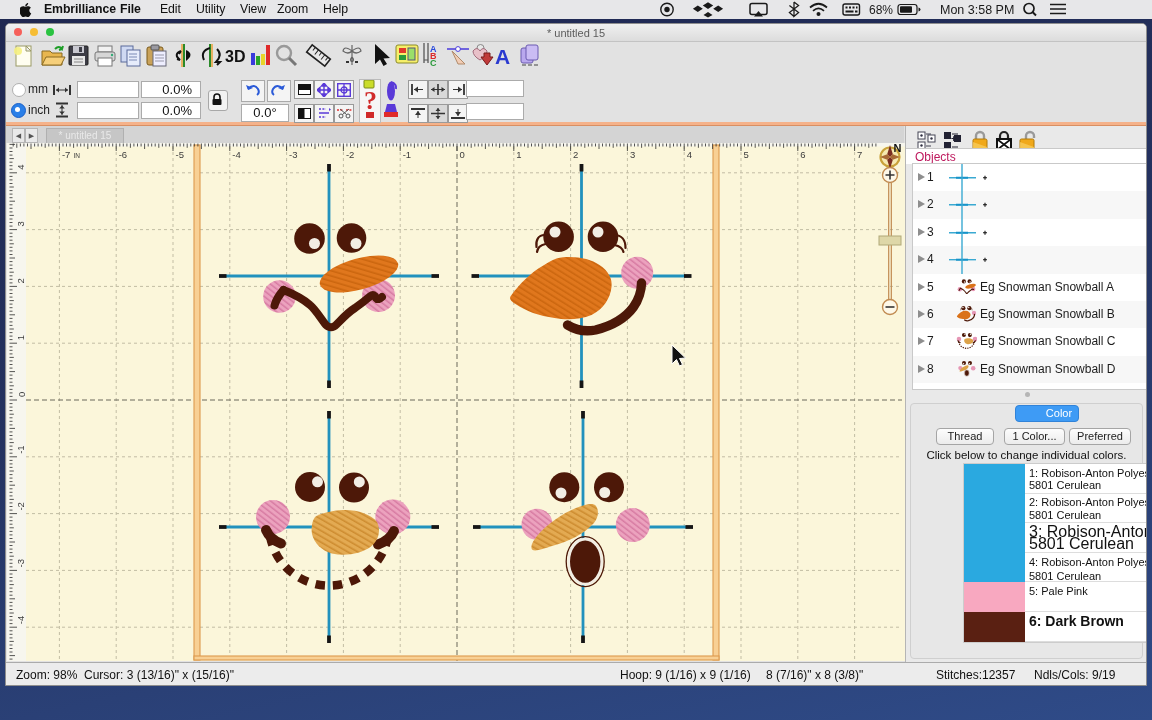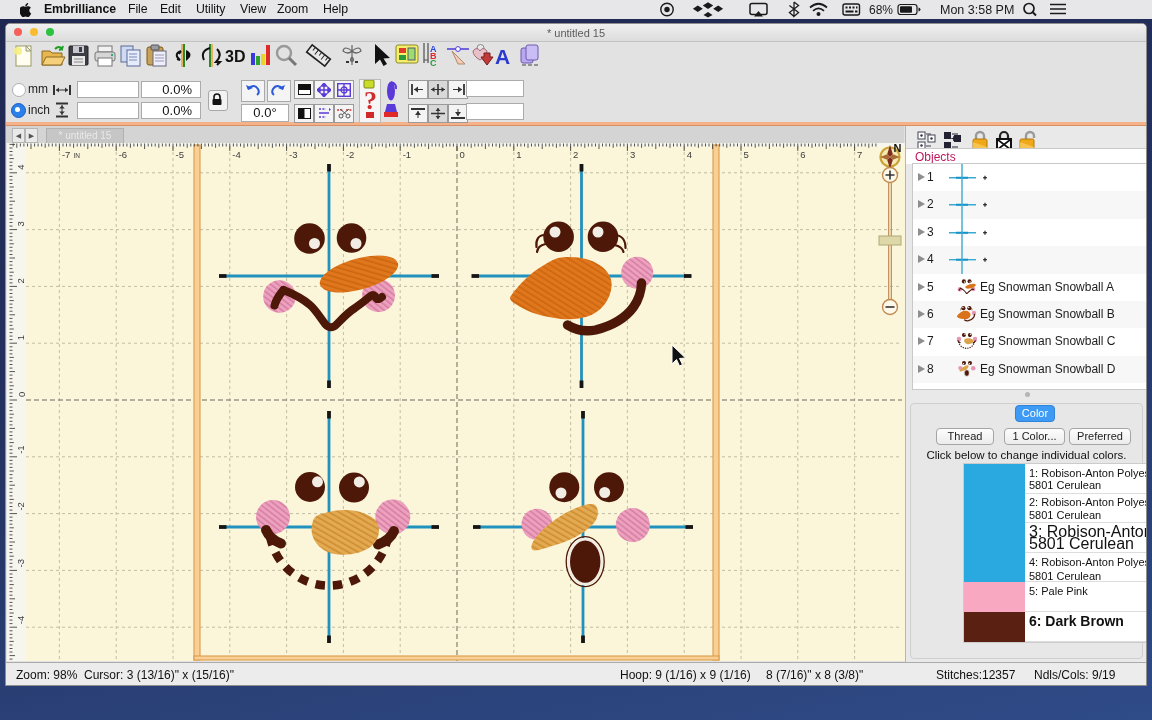--- a/index.html
+++ b/index.html
@@ -28,21 +28,21 @@
  font-size:12px;color:#111;}
 #statusbar span{position:absolute;top:5px;white-space:pre;}
 </style></head>
 <body>
 
 <div id="menubar">
 <svg style="position:absolute;left:20px;top:3px;" width="12" height="14" viewBox="0 0 12 14">
 <path d="M9.3 7.4 c0 -1.8 1.5 -2.7 1.6 -2.75 c-0.9 -1.3 -2.2 -1.45 -2.7 -1.5 c-1.15 -0.1 -2.2 0.65 -2.8 0.65 c-0.6 0 -1.5 -0.65 -2.4 -0.6 c-1.25 0 -2.4 0.7 -3 1.8 c-1.3 2.2 -0.33 5.5 0.9 7.3 c0.6 0.9 1.3 1.9 2.3 1.85 c0.9 -0.05 1.3 -0.6 2.4 -0.6 c1.1 0 1.4 0.6 2.4 0.6 c1 0 1.6 -0.9 2.2 -1.8 c0.7 -1 1 -2 1 -2.1 c0 0 -1.9 -0.75 -1.9 -2.85 Z M7.4 2 c0.5 -0.6 0.85 -1.4 0.75 -2 c-0.7 0 -1.6 0.5 -2.1 1.1 c-0.45 0.5 -0.9 1.4 -0.75 2.2 c0.8 0.1 1.6 -0.5 2.1 -1.3 Z" fill="#111"></path>
     </svg>
 <span class="mi" style="left:44px;font-weight:bold;">Embrilliance</span>
-<span class="mi" style="left:128px;font-weight:normal;">File</span>
+<span class="mi" style="left:120px;font-weight:bold;">File</span>
 <span class="mi" style="left:160px;font-weight:normal;">Edit</span>
 <span class="mi" style="left:196px;font-weight:normal;">Utility</span>
 <span class="mi" style="left:240px;font-weight:normal;">View</span>
 <span class="mi" style="left:277px;font-weight:normal;">Zoom</span>
 <span class="mi" style="left:323px;font-weight:normal;">Help</span>
 <svg style="position:absolute;left:640px;top:0;" width="512" height="19" viewBox="640 0 512 19">
       <circle cx="667" cy="9.5" r="6.2" fill="none" stroke="#1a1a1a" stroke-width="1.4"></circle>
       <circle cx="667" cy="9.5" r="2.7" fill="#1a1a1a"></circle>
       <g fill="#1a1a1a">
         <path d="M708 3.2 l-5.2 3.3 5.2 3.4 5.2 -3.4 Z M697.8 6.5 l5 3.2 -5 3.2 -4.9 -3.2 Z M718.2 6.5 l4.9 3.2 -4.9 3.2 -5 -3.2 Z M708 13 l-4.5 2.9 4.5 2.6 4.5 -2.6 Z" transform="translate(0,-1) scale(1)"></path>
@@ -1045,21 +1045,21 @@
           <div class="tri"></div>
           <div class="num">8</div>
           <svg style="position:absolute;left:43px;top:2px;" width="21" height="23" viewBox="-78 -72 156 160">
             <use href="#faceD"></use>
           </svg>
           <div class="lbl">Eg Snowman Snowball D</div>
         </div>
       </div>
 <div style="position:absolute;left:119px;top:266px;width:5px;height:5px;border-radius:50%;background:#b5b5b5;"></div>
 <div style="position:absolute;left:4px;top:277px;width:231px;height:254px;background:#e7e7e7;border:1px solid #cfcfcf;border-radius:4px;">
-<div class="cbtn" style="left:104px;top:1px;width:38px;background:#3e9bf5;border-color:#3183d8;color:#fff;">Color</div>
+<div class="cbtn" style="left:104px;top:1px;width:38px;background:#3e9bf5;border-color:#3183d8;color:#fff;padding-left:24px;">Color</div>
 <div class="cbtn" style="left:25px;top:24px;width:56px;">Thread</div>
 <div class="cbtn" style="left:93px;top:24px;width:59px;">1 Color...</div>
 <div class="cbtn" style="left:158px;top:24px;width:60px;">Preferred</div>
 <div style="position:absolute;left:0;top:45px;width:100%;text-align:center;font-size:11.5px;color:#111;">Click below to change individual colors.</div>
 
 <div style="position:absolute;left:4px;top:59px;width:204px;height:178px;background:#fff;border:1px solid #ccc;margin-left:48px;">
           <div style="position:absolute;left:0;top:0.0px;width:61px;height:29.6px;background:#2aa9e0;"></div>
           <div style="position:absolute;left:61px;top:0.0px;width:141px;height:29.6px;border-bottom:1px solid #ddd;box-sizing:border-box;"></div>
           <div style="position:absolute;left:65px;top:2.5px;font-size:11px;color:#111;line-height:12.5px;white-space:nowrap;">1: Robison-Anton Polyester<br>5801 Cerulean</div>
           <div style="position:absolute;left:0;top:29.6px;width:61px;height:29.6px;background:#2aa9e0;"></div>

